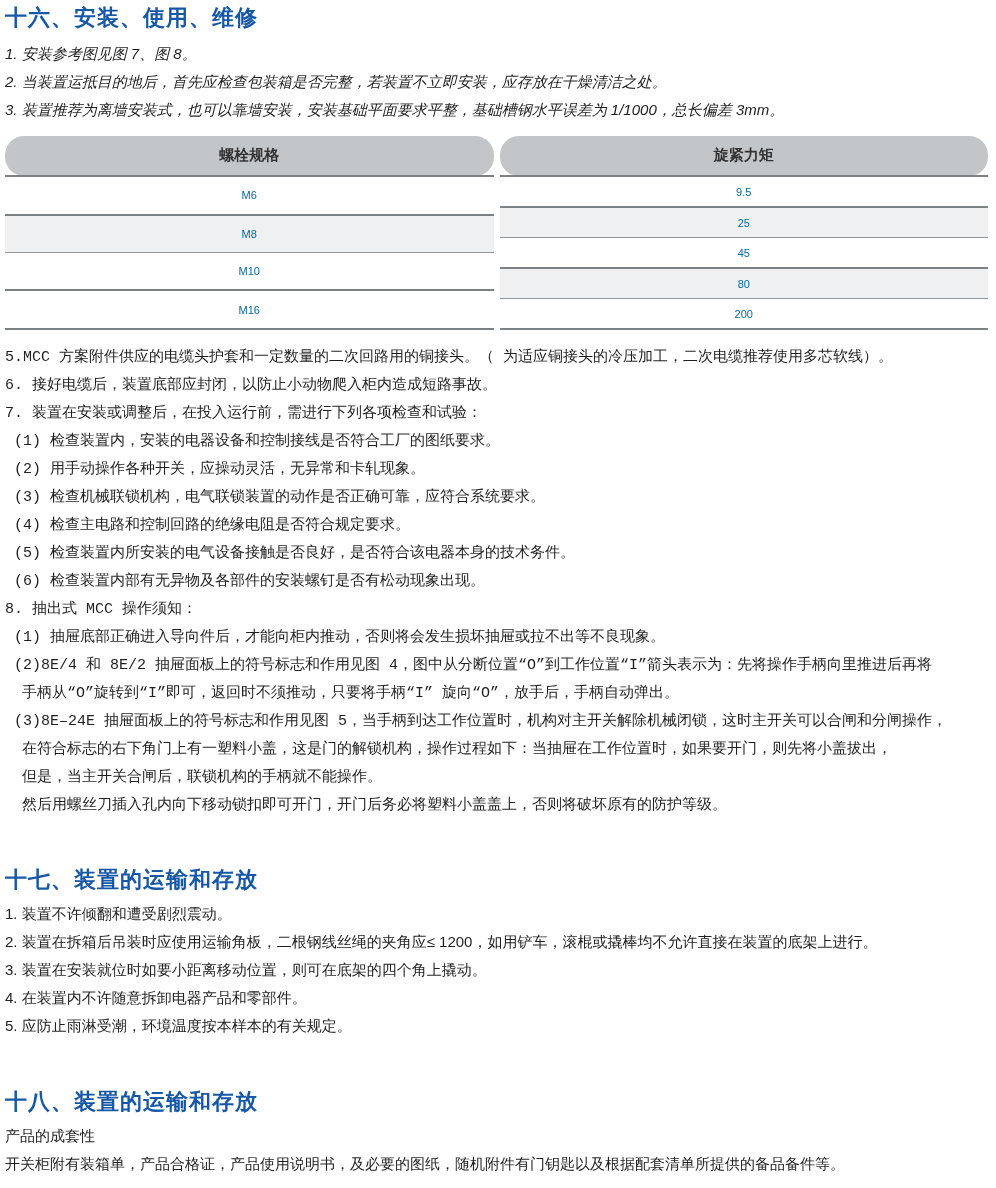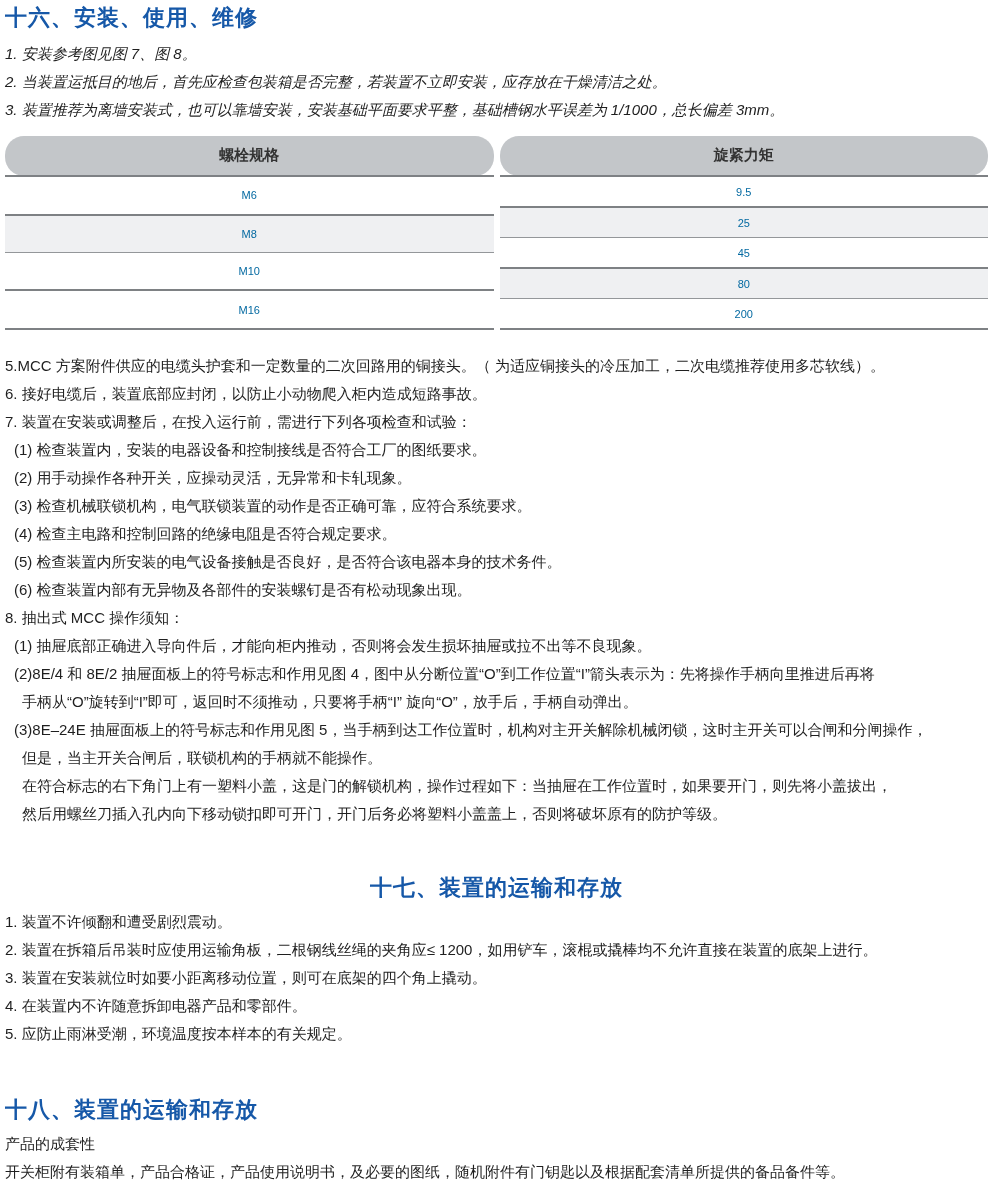--- a/index.html
+++ b/index.html
@@ -8,29 +8,29 @@
     font-family:"Liberation Sans","DejaVu Sans",sans-serif;
     color:#1f1f1f;
   }
   .page { padding:2px 8px 0 5px; box-sizing:border-box; }
 
   .sec-title {
     font-size:22px; line-height:28px; font-weight:bold;
     color:#1658a8; margin:0; letter-spacing:1px;
   }
   .t16 { margin-top:2px; }
-  .t17 { margin-top:46px;text-align:center; }
+  .t17 { margin-top:46px; }
   .t18 { margin-top:48px; }
 
   .para { font-size:15px; line-height:28px; margin:0; white-space:nowrap; }
   .i1 { padding-left:9px; }
   .i2 { padding-left:17px; }
 
   .block-pre  { margin-top:8px;font-style:italic; }
-  .block-post { margin-top:22px; }
+  .block-post { margin-top:14px;font-family:Liberation Mono, monospace; }
   .block-17   { margin-top:6px; }
   .block-18   { margin-top:6px; }
 
   .torque-table { display:flex; gap:6px; margin-top:12px; }
   .torque-table table { border-collapse:collapse; flex:1; table-layout:fixed; }
   .torque-table th {
     background:#c3c6c9; height:37px; font-size:15px; font-weight:bold;
     color:#333; text-align:center; border-bottom:2px solid #7e8184;border-radius:19px;
   }
   .torque-table td { height:27px; text-align:center; font-size:11px; color:#0369a1; }
@@ -106,22 +106,22 @@
     <p class="para i1">(2) 用手动操作各种开关，应操动灵活，无异常和卡轧现象。</p>
     <p class="para i1">(3) 检查机械联锁机构，电气联锁装置的动作是否正确可靠，应符合系统要求。</p>
     <p class="para i1">(4) 检查主电路和控制回路的绝缘电阻是否符合规定要求。</p>
     <p class="para i1">(5) 检查装置内所安装的电气设备接触是否良好，是否符合该电器本身的技术务件。</p>
     <p class="para i1">(6) 检查装置内部有无异物及各部件的安装螺钉是否有松动现象出现。</p>
     <p class="para">8. 抽出式 MCC 操作须知：</p>
     <p class="para i1">(1) 抽屉底部正确进入导向件后，才能向柜内推动，否则将会发生损坏抽屉或拉不出等不良现象。</p>
     <p class="para i1">(2)8E/4 和 8E/2 抽屉面板上的符号标志和作用见图 4，图中从分断位置“O”到工作位置“I”箭头表示为：先将操作手柄向里推进后再将</p>
     <p class="para i2">手柄从“O”旋转到“I”即可，返回时不须推动，只要将手柄“I” 旋向“O”，放手后，手柄自动弹出。</p>
     <p class="para i1">(3)8E–24E 抽屉面板上的符号标志和作用见图 5，当手柄到达工作位置时，机构对主开关解除机械闭锁，这时主开关可以合闸和分闸操作，</p>
+    <p class="para i2">在符合标志的右下角门上有一塑料小盖，这是门的解锁机构，操作过程如下：当抽屉在工作位置时，如果要开门，则先将小盖拔出，</p>
     <p class="para i2">但是，当主开关合闸后，联锁机构的手柄就不能操作。</p>
-    <p class="para i2">在符合标志的右下角门上有一塑料小盖，这是门的解锁机构，操作过程如下：当抽屉在工作位置时，如果要开门，则先将小盖拔出，</p>
     <p class="para i2">然后用螺丝刀插入孔内向下移动锁扣即可开门，开门后务必将塑料小盖盖上，否则将破坏原有的防护等级。</p>
   </div>
 
   <h1 class="sec-title t17">十七、装置的运输和存放</h1>
 
   <div class="block-17">
     <p class="para">1. 装置不许倾翻和遭受剧烈震动。</p>
     <p class="para">2. 装置在拆箱后吊装时应使用运输角板，二根钢线丝绳的夹角应≤ 1200，如用铲车，滚棍或撬棒均不允许直接在装置的底架上进行。</p>
     <p class="para">3. 装置在安装就位时如要小距离移动位置，则可在底架的四个角上撬动。</p>
     <p class="para">4. 在装置内不许随意拆卸电器产品和零部件。</p>

